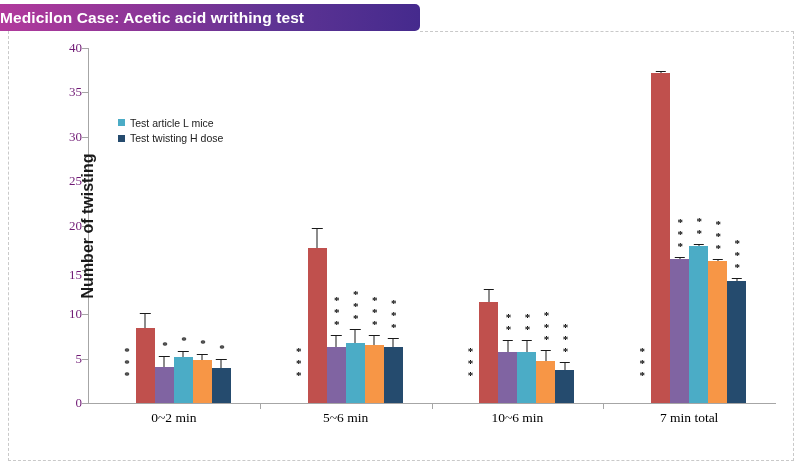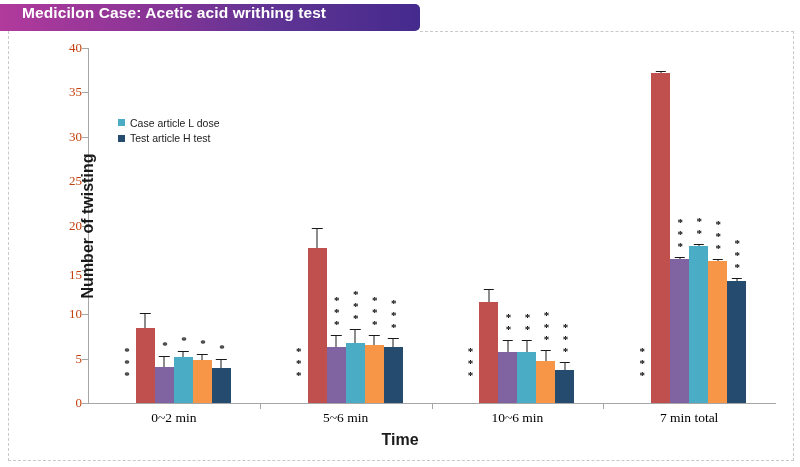--- a/index.html
+++ b/index.html
@@ -12,22 +12,22 @@
   }
 
   
   #banner-wrap{
     position:absolute;left:0;top:4px;width:420px;height:27px;
   }
   #banner{
     width:100%;height:100%;
     background:linear-gradient(90deg,#b13a9c 0%,#8a3597 35%,#5f3494 65%,#452a8d 100%);
     border-top-right-radius:5px;border-bottom-right-radius:5px;
-    display:flex;
-    box-sizing:border-box;padding-left:22px;
+    display:flex;align-items:center;
+    box-sizing:border-box;
   }
   #banner-title{
     color:#ffffff;font-size:15.5px;font-weight:bold;
     letter-spacing:.1px;white-space:nowrap;
   }
 
   
   #dash-frame{
     position:absolute;left:8px;top:31px;right:6px;bottom:6px;
     border:1px dashed #c9c9c9;border-top:none;
@@ -53,21 +53,21 @@
   }
   #plot-bg{position:absolute;inset:0;background:#fff;}
 
   .axis-line{position:absolute;background:#a6a6a6;}
   #y-axis{left:0;top:0;width:1px;height:356px;}
   #x-axis{left:0;top:355px;width:688px;height:1px;}
 
   .ytick{position:absolute;left:-6px;width:6px;height:1px;background:#a6a6a6;}
   .ylabel{
     position:absolute;right:0;transform:translateY(-50%);
-    font-family:"Liberation Serif", serif;font-size:13px;color:#c2410c;
+    font-family:"Liberation Serif", serif;font-size:13px;color:#701a75;
     text-align:right;width:30px;
   }
   #y-labels{position:absolute;left:-40px;top:0;width:34px;height:356px;}
 
   #y-title{
     position:absolute;left:-72px;top:50%;
     transform:translate(0,-50%) rotate(-90deg);transform-origin:center center;
     font-size:16px;font-weight:bold;color:#1a1a1a;white-space:nowrap;
   }
 
@@ -315,25 +315,24 @@
         <div class="xcat" style="left: 0px; width: 171.75px;">0~2 min</div>
         <div class="xcat" style="left: 171.75px; width: 171.75px;">5~6 min</div>
         <div class="cat-sep" style="left: 171.75px;"></div>
         <div class="xcat" style="left: 343.5px; width: 171.75px;">10~6 min</div>
         <div class="cat-sep" style="left: 343.5px;"></div>
         <div class="xcat" style="left: 515.25px; width: 171.75px;">7 min total</div>
         <div class="cat-sep" style="left: 515.25px;"></div>
       </div>
   </div>
 
-  <div id="x-title">Time</div>
 
   <div id="legend">
       <div class="legend-row">
         <span class="legend-swatch" style="background: rgb(75, 172, 198);"></span>
-        <span class="legend-label">Case article L dose</span>
+        <span class="legend-label">Test article L mice</span>
       </div>
       <div class="legend-row">
         <span class="legend-swatch" style="background: rgb(37, 75, 110);"></span>
-        <span class="legend-label">Test article H test</span>
+        <span class="legend-label">Test twisting H dose</span>
       </div>
     </div>
 </div>
 
 </body></html>

